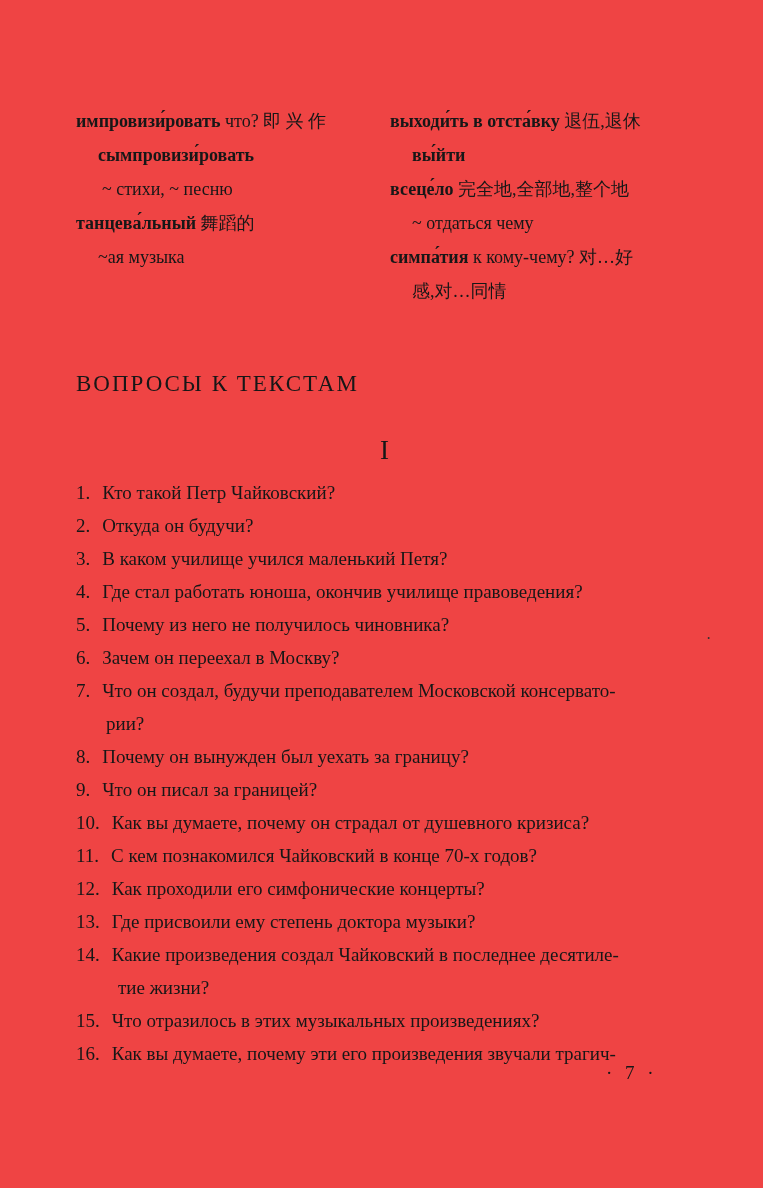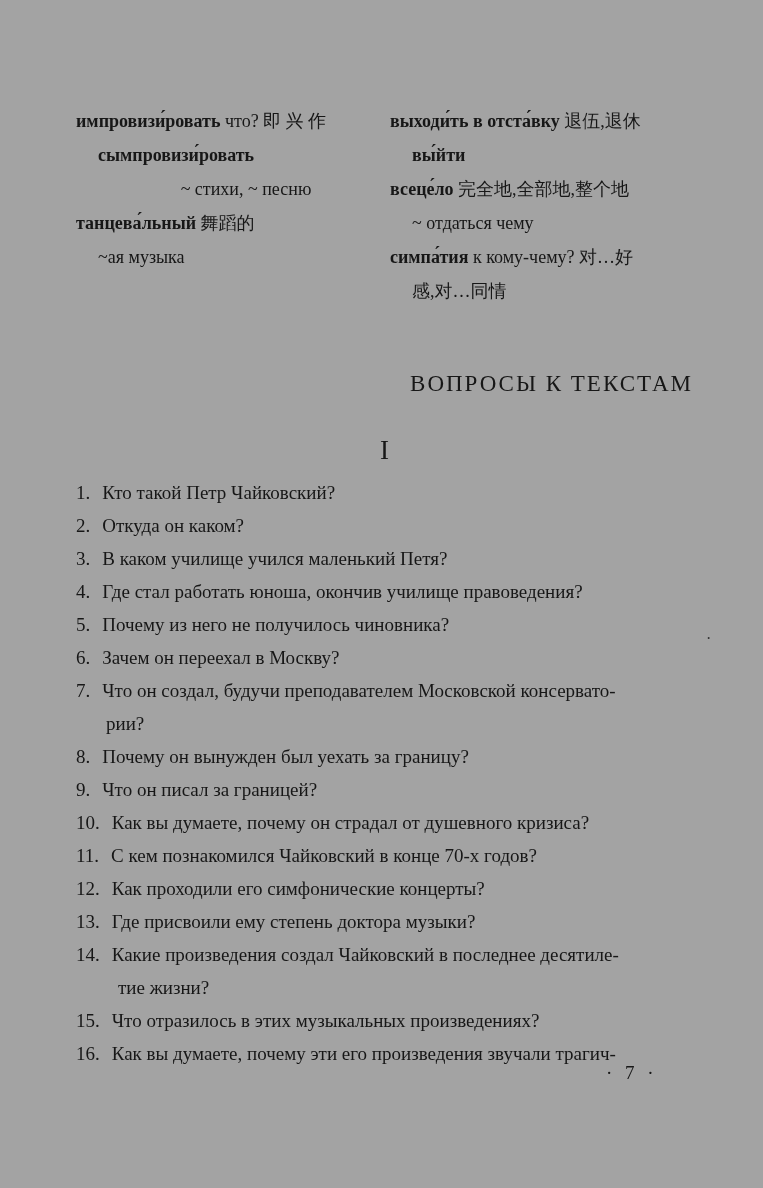--- a/index.html
+++ b/index.html
@@ -7,34 +7,34 @@
   body {
     width: 763px; height: 1188px;
     position: relative;
     font-family: "Liberation Serif", "DejaVu Serif", serif;
     color: #171717;
     overflow: hidden;
   }
   .page {
     position: absolute; inset: 0;
     padding: 104px 70px 0 76px;
-    background: #a3a3a3;
+    background: #ef4444;
   }
   
   .vocab { display: flex; }
   .vcol { width: 314px; font-size: 18px; line-height: 34px; white-space: nowrap; }
   .vcol.rightcol { width: 300px; }
   .vline { white-space: nowrap; }
   .head { font-weight: bold; }
   .ind1 { padding-left: 22px; }
-  .ind2 { padding-left: 26px; text-align: center; }
+  .ind2 { padding-left: 26px; }
   
   .title {
     margin-top: 60px;
-    text-align: right;
+    text-align: left;
     font-size: 23px;
     font-weight: normal;
     letter-spacing: 2px;
     line-height: 32px;
   }
   .numeral {
     margin-top: 30px;
     text-align: center;
     font-size: 27px;
     line-height: 40px;
@@ -113,21 +113,21 @@
   <h1 class="title">ВОПРОСЫ К ТЕКСТАМ</h1>
   <div class="numeral">I</div>
 
   <div class="questions">
     <div class="q">
       <span class="qnum">1.</span>
       <span class="qtext">Кто такой Петр Чайковский?</span>
     </div>
     <div class="q">
       <span class="qnum">2.</span>
-      <span class="qtext">Откуда он каком?</span>
+      <span class="qtext">Откуда он будучи?</span>
     </div>
     <div class="q">
       <span class="qnum">3.</span>
       <span class="qtext">В каком училище учился маленький Петя?</span>
     </div>
     <div class="q">
       <span class="qnum">4.</span>
       <span class="qtext">Где стал работать юноша, окончив училище правоведения?</span>
     </div>
     <div class="q">

